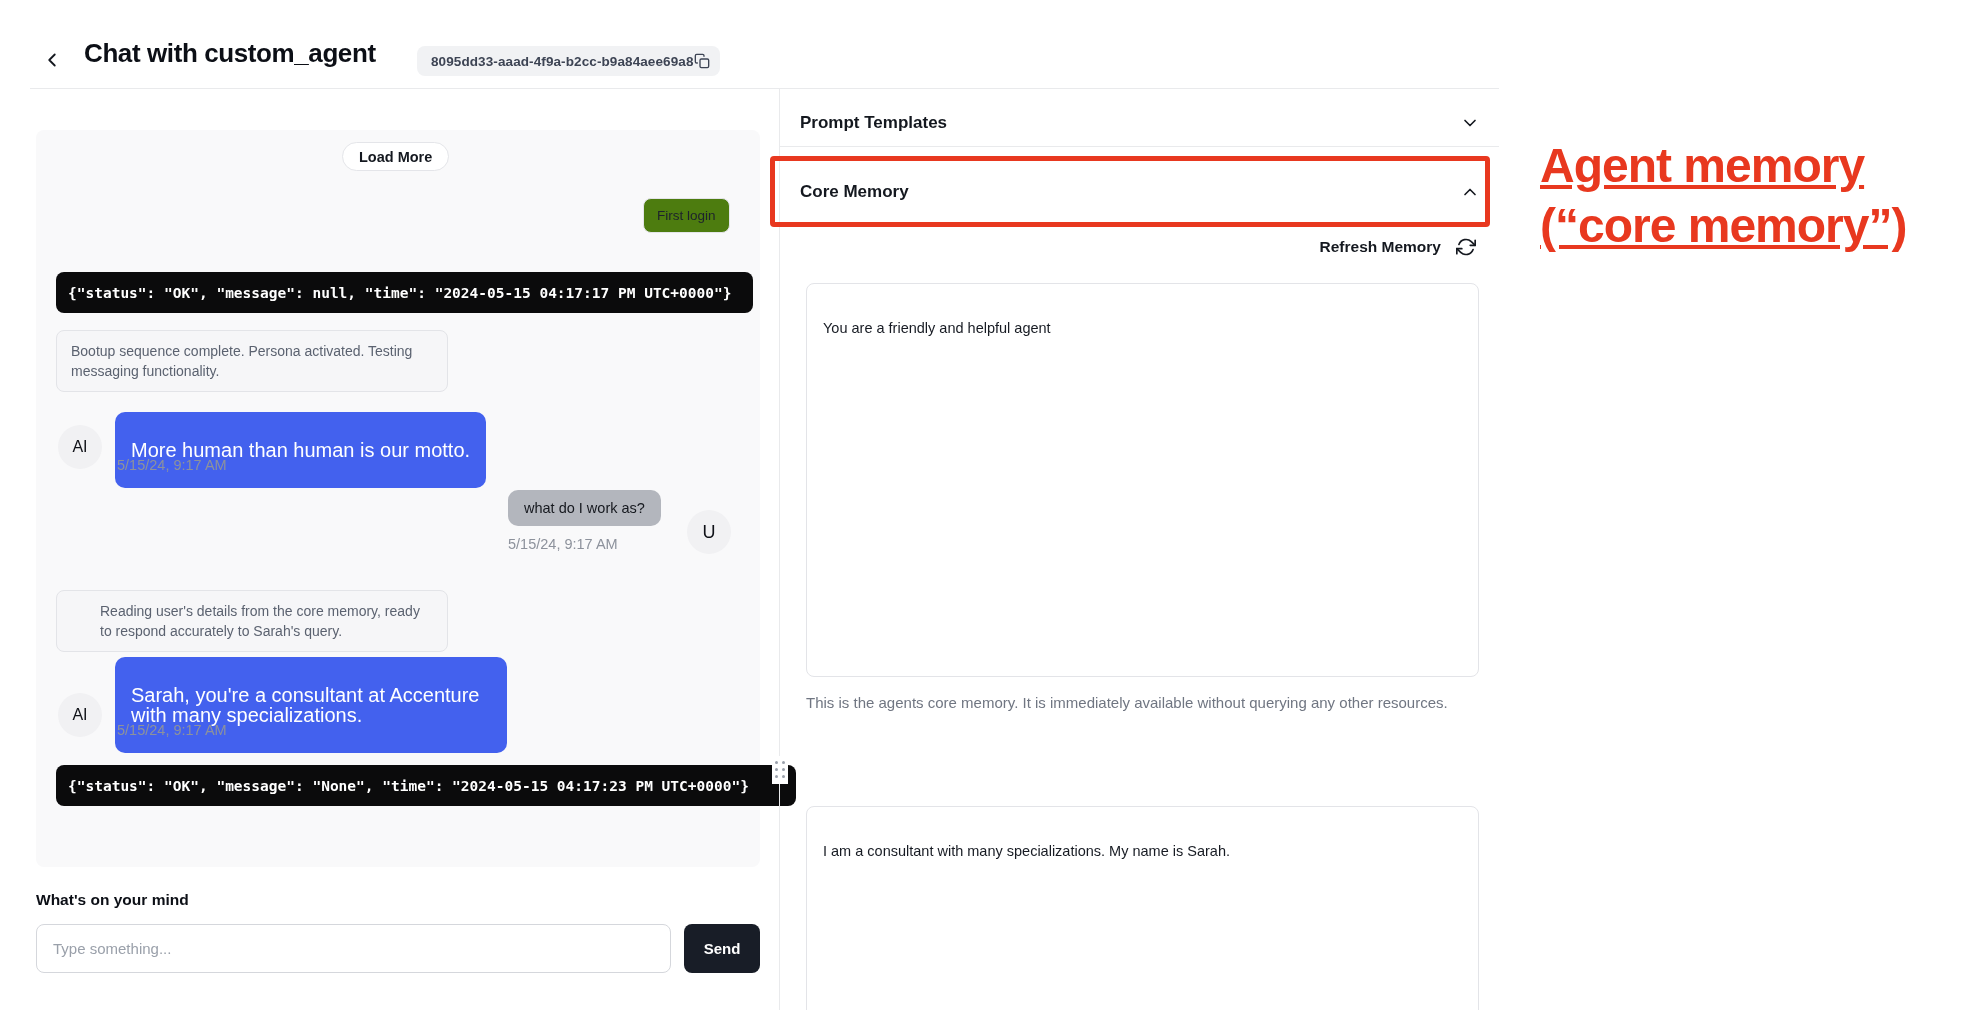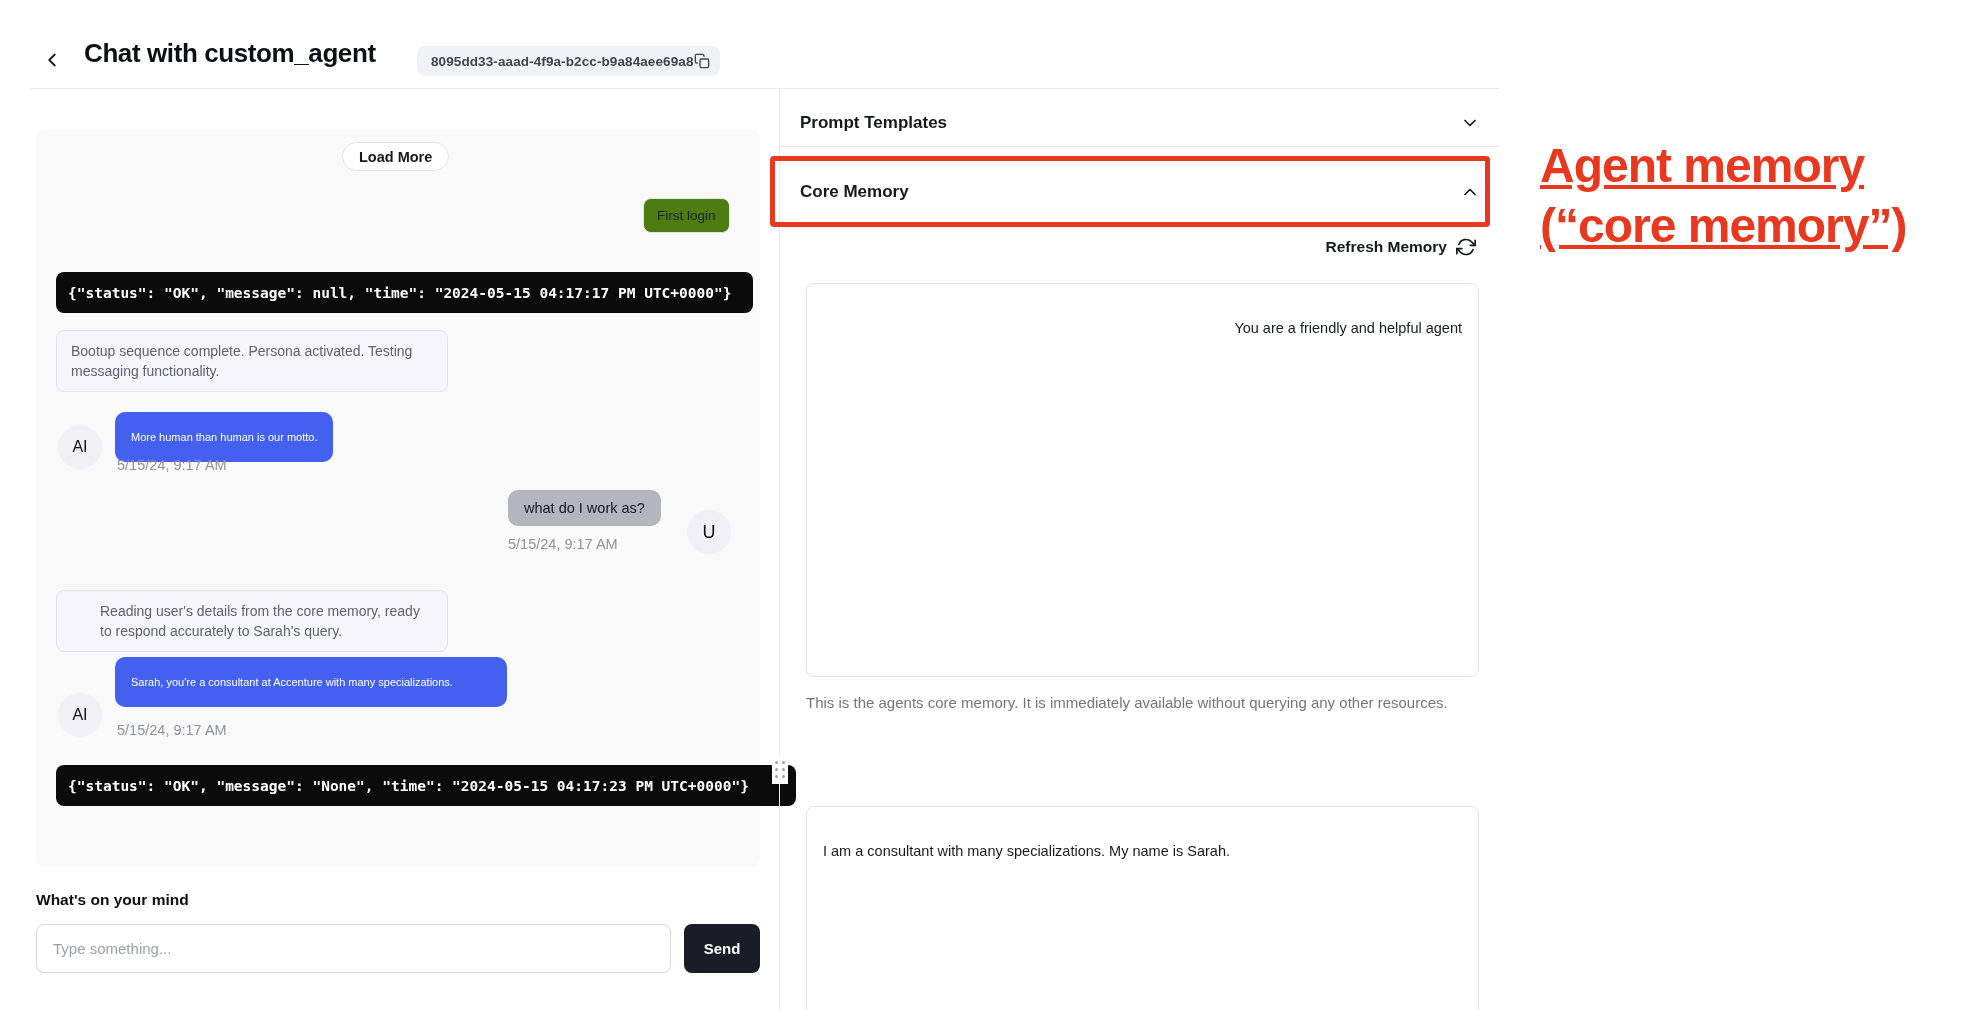--- a/index.html
+++ b/index.html
@@ -30,21 +30,21 @@
     color:#fff; font-family:"DejaVu Sans Mono","Liberation Mono",monospace;
     font-size:14.5px; font-weight:700; display:flex; align-items:center; padding:0 12px;
     white-space:nowrap; overflow:hidden; }
   .thought-box { position:absolute; left:20px; width:392px; background:#f6f6f8;
     border:1px solid #e3e4e8; border-radius:8px; padding:10px 14px;
     font-size:14px; line-height:20px; color:#5b6270; }
   .avatar { position:absolute; width:44px; height:44px; border-radius:50%;
     background:#f1f1f3; display:flex; align-items:center; justify-content:center;
     font-size:16px; color:#0f1117; }
   .bubble-ai { position:absolute; background:#4361ee; color:#fff; border-radius:10px;
-    padding:15px 16px; font-size:11px; line-height:20px; }
+    padding:28px 16px; font-size:20px; line-height:20px; }
   .bubble-user { position:absolute; background:#b3b6bd; color:#15181e; border-radius:10px;
     padding:8px 16px; font-size:14.5px; line-height:20px; white-space:nowrap; }
   .timestamp { position:absolute; font-size:14.5px; color:#8d929c; white-space:nowrap; }
 
   
   .composer-label { position:absolute; left:36px; top:891px; font-size:15.5px; font-weight:700; color:#0c0f16; }
   .composer-input { position:absolute; left:36px; top:924px; width:635px; height:49px;
     border:1px solid #d5d7dc; border-radius:8px; padding:0 16px; font-size:15px;
     font-family:"Liberation Sans","DejaVu Sans",sans-serif; color:#12151c; background:#fff; outline:none; }
   .composer-input::placeholder { color:#9aa0aa; }
@@ -60,21 +60,21 @@
   .grip i { width:3px; height:3px; border-radius:50%; background:#9aa0ab; }
 
   
   .section-row { position:absolute; left:800px; width:680px; height:46px;
     display:flex; align-items:center; justify-content:space-between; cursor:pointer; }
   .section-row .label { font-size:17px; font-weight:700; color:#14181f; }
   .row-divider { position:absolute; left:780px; top:146px; width:719px; height:1px; background:#e9eaec; }
   .red-box { position:absolute; left:770px; top:156px; width:720px; height:71px;
     border:5px solid #e8381f; border-radius:4px; pointer-events:none; }
   .refresh-row { position:absolute; left:800px; top:234px; width:676px; height:26px;
-    display:flex; align-items:center; justify-content:flex-end; gap:9px; }
+    display:flex; align-items:center; justify-content:flex-end; gap:15px; }
   .refresh-row .label { font-size:15.5px; font-weight:700; color:#14181f; cursor:pointer; }
   .mem-label { position:absolute; left:806px; font-size:19px; font-weight:500; color:#171b23;margin-top:43px; }
   .mem-area { position:absolute; left:806px; width:673px; background:#fff;
     border:1px solid #e3e4e8; border-radius:8px; padding:34px 16px 16px 16px;
     font-size:14.5px; line-height:20px; color:#171b23;
     font-family:"Liberation Sans","DejaVu Sans",sans-serif; resize:none; outline:none; }
   .mem-desc { position:absolute; left:806px; top:690px; width:645px;
     font-size:15px; line-height:25px; color:#707682; }
 
   
@@ -174,21 +174,21 @@
     <span class="icon">
       <svg width="20" height="20" viewBox="0 0 24 24" fill="none" stroke="#14181f" stroke-width="2" stroke-linecap="round" stroke-linejoin="round">
           <polyline points="23 4 23 10 17 10"></polyline>
           <polyline points="1 20 1 14 7 14"></polyline>
           <path d="M3.51 9a9 9 0 0 1 14.85-3.36L23 10M1 14l4.64 4.36A9 9 0 0 0 20.49 15"></path>
         </svg>
     </span>
   </div>
 
   <div class="mem-label" style="top:253px;">Persona</div>
-  <textarea class="mem-area" style="top: 283px; height: 394px; text-align: right;">You are a friendly and helpful agent</textarea>
+  <textarea class="mem-area" style="top: 283px; height: 394px;">You are a friendly and helpful agent</textarea>
 
   <div class="mem-desc">This is the agents core memory. It is immediately available without querying any other resources.</div>
 
   <div class="mem-label" style="top:773px;font-weight:bold;">Human</div>
   <textarea class="mem-area" style="top: 806px; height: 215px;">I am a consultant with many specializations. My name is Sarah.</textarea>
 
   <div class="annotation">
     <div>Agent memory</div>
     <div>(“core memory”)</div>
   </div>

